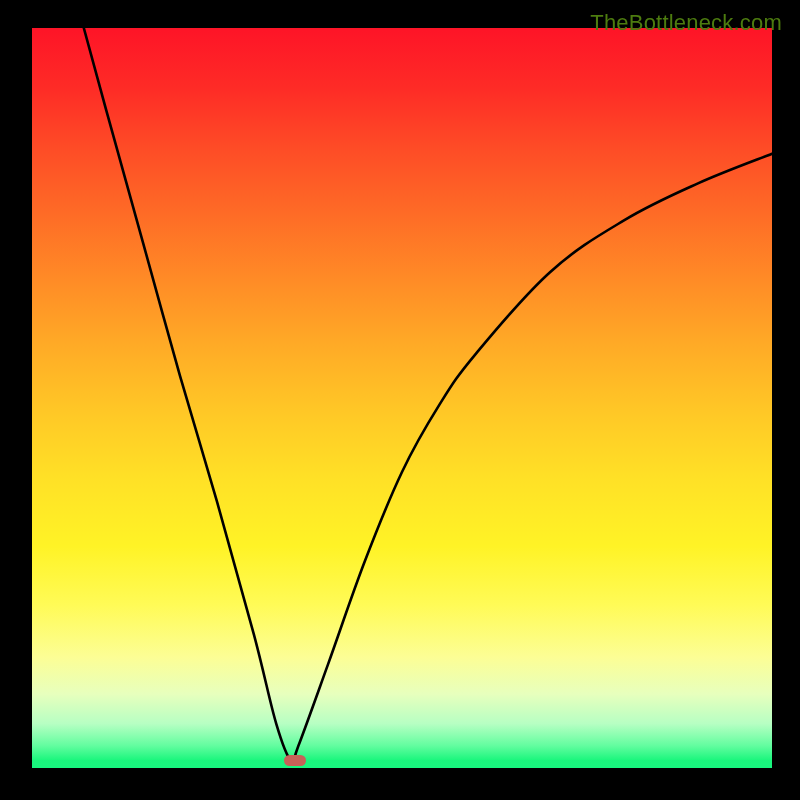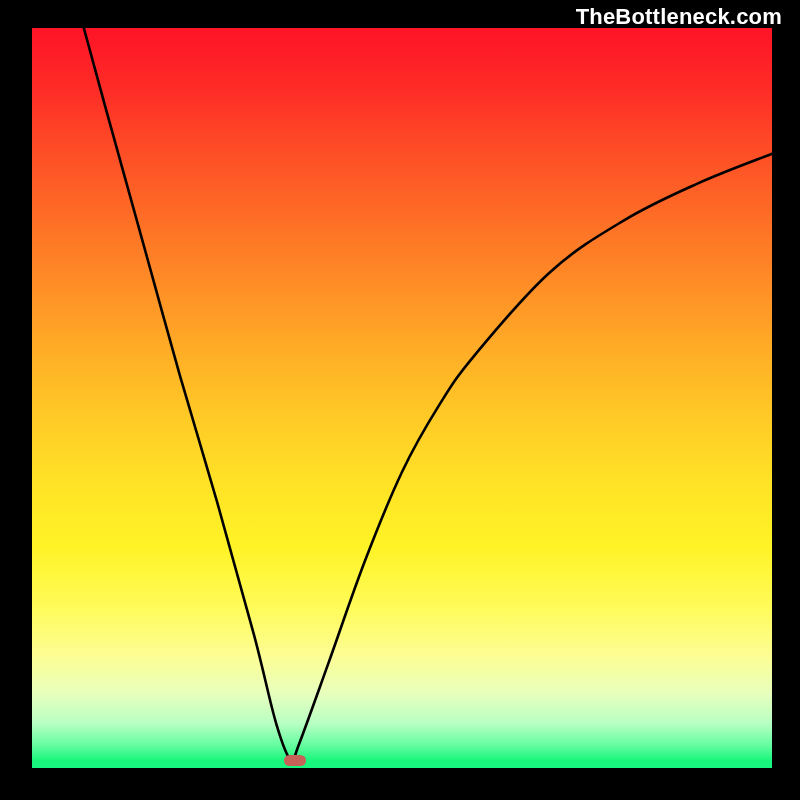--- a/index.html
+++ b/index.html
@@ -12,25 +12,25 @@
     font-family: Arial, Helvetica, sans-serif;
   }
   .frame {
     position: relative;
     width: 800px;
     height: 800px;
     background: #000;
   }
   .watermark {
     position: absolute;
-    top: 4px;
+    top: 10px;
     right: 18px;
-    color: #ffffff;
+    color: #4d7c0f;
     font-size: 22px;
-    font-weight: 700;
+    font-weight: 400;
     letter-spacing: 0.2px;
     z-index: 10;
   }
   .plot-area {
     position: absolute;
     left: 32px;
     top: 28px;
     width: 740px;
     height: 740px;
     overflow: hidden;

